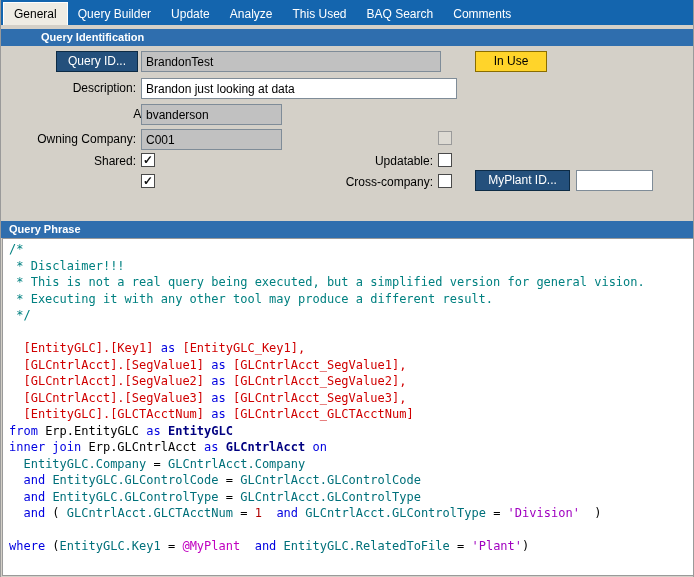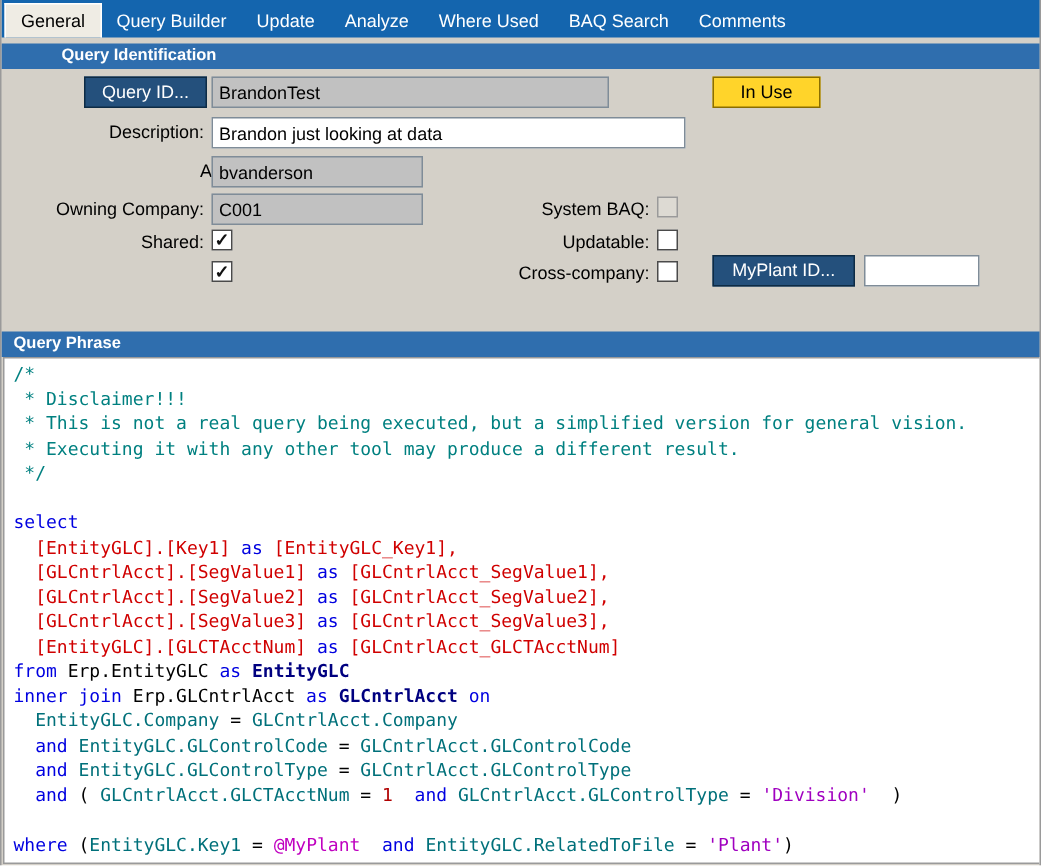--- a/index.html
+++ b/index.html
@@ -77,40 +77,39 @@
 </head>
 <body>
 
 <div id="app">
 
   <div class="tabbar">
     <div class="tab active">General</div>
     <div class="tab">Query Builder</div>
     <div class="tab">Update</div>
     <div class="tab">Analyze</div>
-    <div class="tab">Where Used</div>
+    <div class="tab">This Used</div>
     <div class="tab">BAQ Search</div>
     <div class="tab">Comments</div>
   </div>
 
   <div class="section-header" style="top:29px;padding-left:40px;">Query Identification</div>
 
   <div class="btn-navy" style="left:55px;top:51px;width:82px;height:21px;">Query ID...</div>
-  <input class="field readonly" style="left: 140px; top: 51px; width: 265px;" readonly="" value="BrandonTest">
+  <input class="field readonly" style="left: 140px; top: 51px; width: 300px;" readonly="" value="BrandonTest">
   <div class="btn-gold" style="left:474px;top:51px;width:72px;height:21px;">In Use</div>
 
   <div class="label" style="left:0;top:78px;width:135px;">Description:</div>
   <input class="field editable" style="left: 140px; top: 78px; width: 316px;" value="Brandon just looking at data">
 
   <div class="label" style="left:0;top:104px;width:135px;margin-left:36px;">Author:</div>
   <input class="field readonly" style="left: 140px; top: 104px; width: 141px;" readonly="" value="bvanderson">
 
   <div class="label" style="left:0;top:129px;width:135px;">Owning Company:</div>
   <input class="field readonly" style="left: 140px; top: 129px; width: 141px;" readonly="" value="C001">
-  <div class="label" style="left:296px;top:129px;width:136px;">System BAQ:</div>
   <div class="checkbox disabled" style="left:437px;top:131px;"></div>
 
   <div class="label" style="left:0;top:151px;width:135px;">Shared:</div>
   <div class="checkbox checked" style="left:140px;top:153px;"></div>
   <div class="label" style="left:296px;top:151px;width:136px;">Updatable:</div>
   <div class="checkbox" style="left:437px;top:153px;"></div>
 
   <div class="checkbox checked" style="left:140px;top:174px;"></div>
   <div class="label" style="left:296px;top:172px;width:136px;">Cross-company:</div>
   <div class="checkbox" style="left:437px;top:174px;"></div>
@@ -119,21 +118,20 @@
 
   <div class="section-header" style="top:221px;">Query Phrase</div>
 
   <div class="code-panel">
       <div class="code-line"><span class="c-cm">/*</span></div>
       <div class="code-line"><span class="c-cm"> * Disclaimer!!!</span></div>
       <div class="code-line"><span class="c-cm"> * This is not a real query being executed, but a simplified version for general vision.</span></div>
       <div class="code-line"><span class="c-cm"> * Executing it with any other tool may produce a different result.</span></div>
       <div class="code-line"><span class="c-cm"> */</span></div>
       <div class="code-line">&nbsp;</div>
-      <div class="code-line"><span class="c-kw">select</span></div>
       <div class="code-line"><span class="c-pl">  </span><span class="c-id">[EntityGLC].[Key1]</span><span class="c-pl"> </span><span class="c-kw">as</span><span class="c-pl"> </span><span class="c-id">[EntityGLC_Key1],</span></div>
       <div class="code-line"><span class="c-pl">  </span><span class="c-id">[GLCntrlAcct].[SegValue1]</span><span class="c-pl"> </span><span class="c-kw">as</span><span class="c-pl"> </span><span class="c-id">[GLCntrlAcct_SegValue1],</span></div>
       <div class="code-line"><span class="c-pl">  </span><span class="c-id">[GLCntrlAcct].[SegValue2]</span><span class="c-pl"> </span><span class="c-kw">as</span><span class="c-pl"> </span><span class="c-id">[GLCntrlAcct_SegValue2],</span></div>
       <div class="code-line"><span class="c-pl">  </span><span class="c-id">[GLCntrlAcct].[SegValue3]</span><span class="c-pl"> </span><span class="c-kw">as</span><span class="c-pl"> </span><span class="c-id">[GLCntrlAcct_SegValue3],</span></div>
       <div class="code-line"><span class="c-pl">  </span><span class="c-id">[EntityGLC].[GLCTAcctNum]</span><span class="c-pl"> </span><span class="c-kw">as</span><span class="c-pl"> </span><span class="c-id">[GLCntrlAcct_GLCTAcctNum]</span></div>
       <div class="code-line"><span class="c-kw">from</span><span class="c-pl"> Erp.EntityGLC </span><span class="c-kw">as</span><span class="c-pl"> </span><span class="c-tbl">EntityGLC</span></div>
       <div class="code-line"><span class="c-kw">inner join</span><span class="c-pl"> Erp.GLCntrlAcct </span><span class="c-kw">as</span><span class="c-pl"> </span><span class="c-tbl">GLCntrlAcct</span><span class="c-pl"> </span><span class="c-kw">on</span></div>
       <div class="code-line"><span class="c-pl">  </span><span class="c-fld">EntityGLC.Company</span><span class="c-pl"> = </span><span class="c-fld">GLCntrlAcct.Company</span></div>
       <div class="code-line"><span class="c-pl">  </span><span class="c-kw">and</span><span class="c-pl"> </span><span class="c-fld">EntityGLC.GLControlCode</span><span class="c-pl"> = </span><span class="c-fld">GLCntrlAcct.GLControlCode</span></div>
       <div class="code-line"><span class="c-pl">  </span><span class="c-kw">and</span><span class="c-pl"> </span><span class="c-fld">EntityGLC.GLControlType</span><span class="c-pl"> = </span><span class="c-fld">GLCntrlAcct.GLControlType</span></div>

